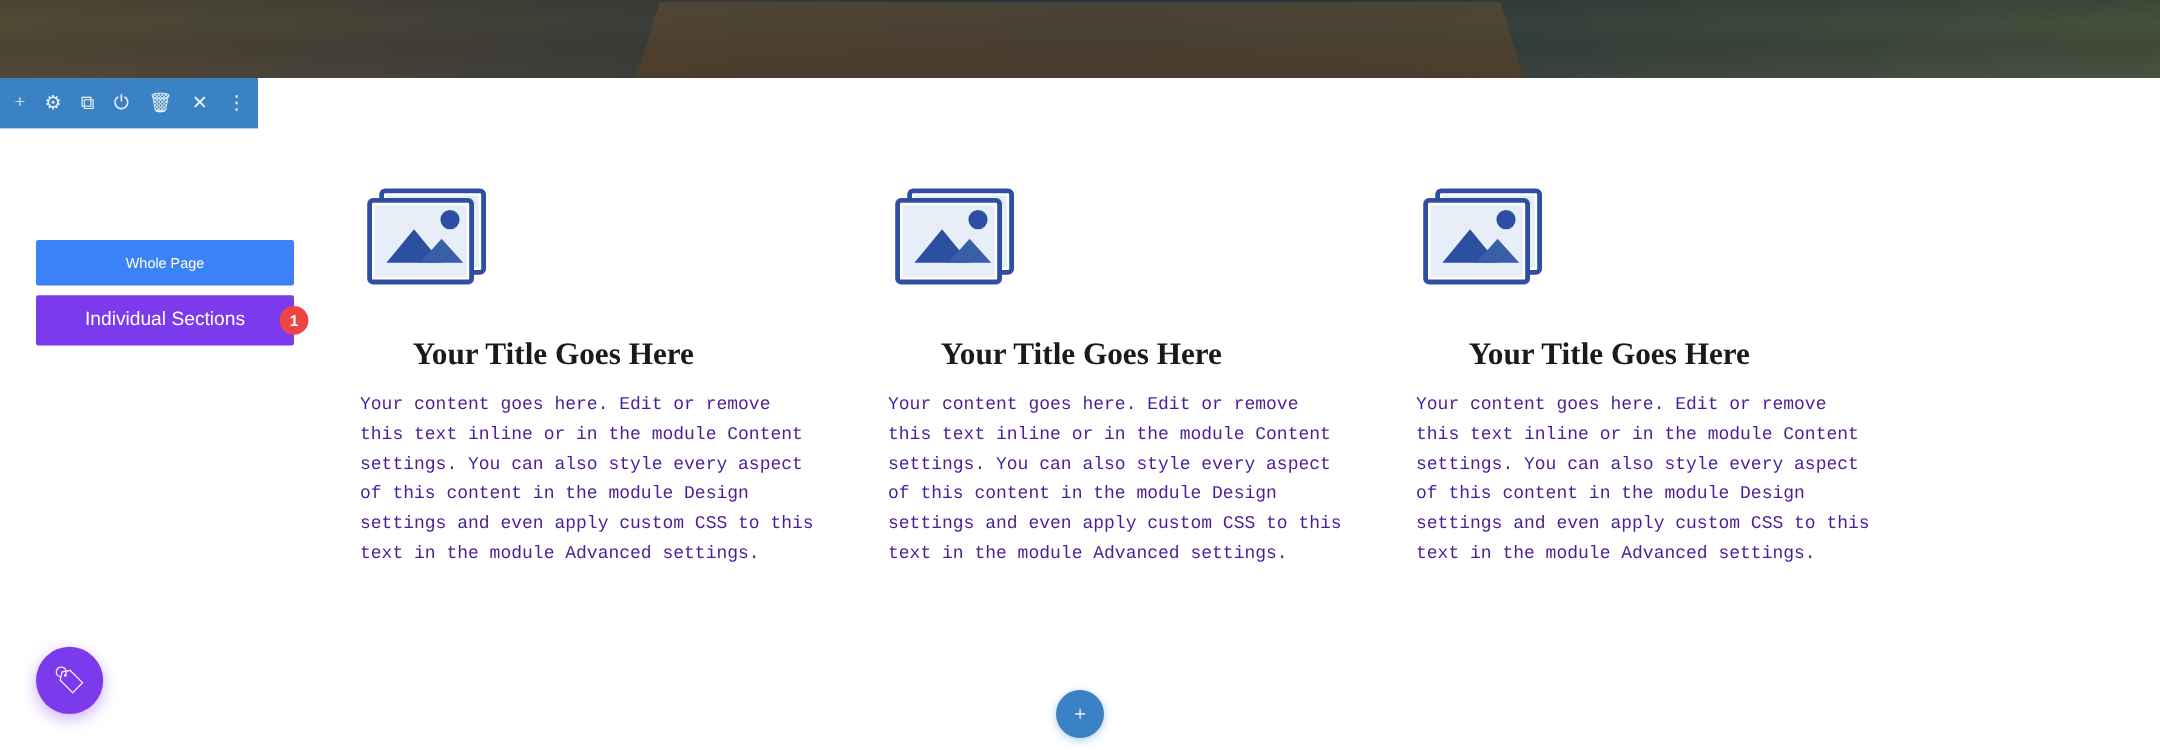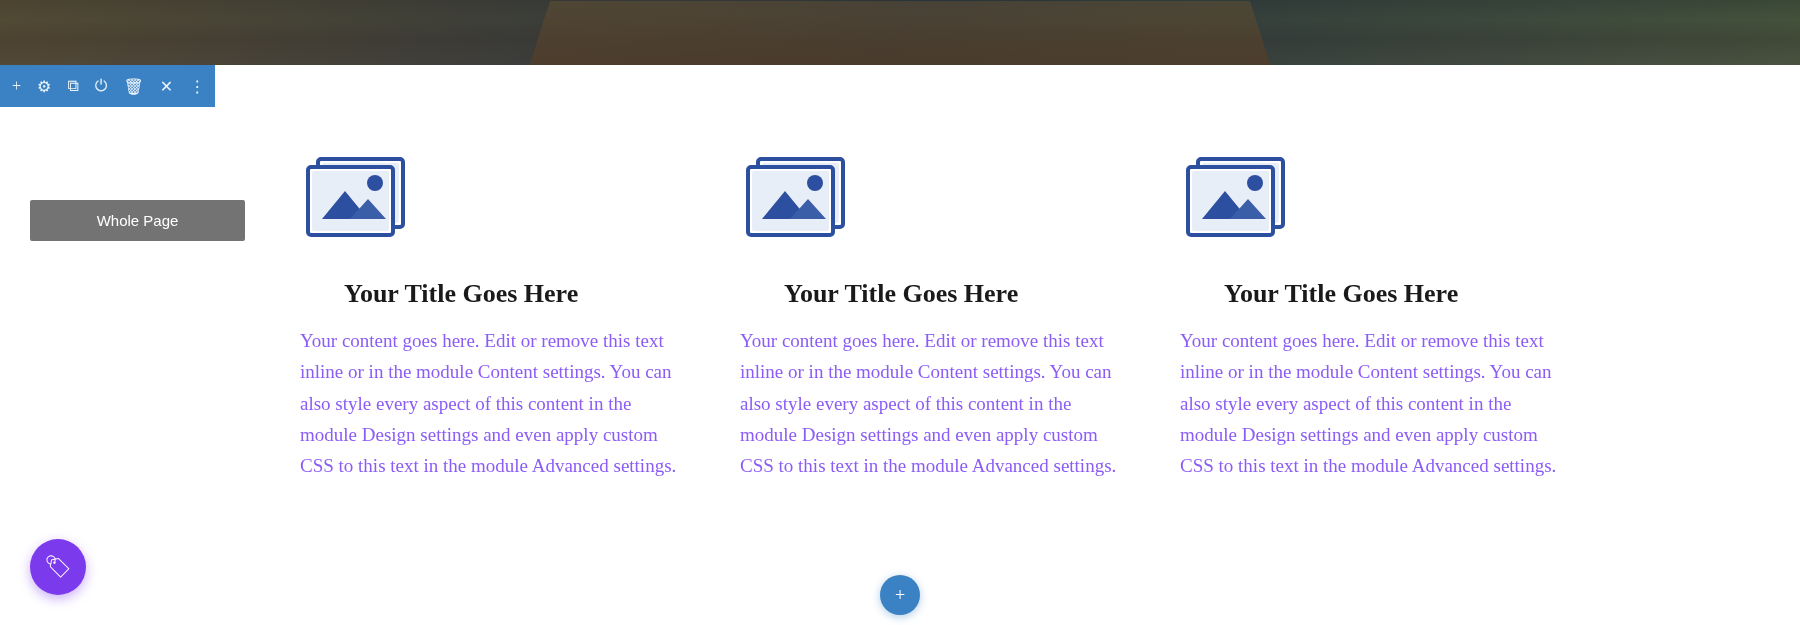--- a/index.html
+++ b/index.html
@@ -68,25 +68,25 @@
     .sidebar-buttons {
       position: absolute;
       left: 30px;
       top: 200px;
       display: flex;
       flex-direction: column;
       gap: 8px;
       width: 215px;
     }
     .btn-whole-page {
-      background: #737373;
+      background: #3b82f6;
       color: white;
       border: none;
       padding: 12px 20px;
-      font-size: 15px;
+      font-size: 12px;
       cursor: pointer;
       text-align: center;
       border-radius: 2px;
     }
 
     .btn-individual-sections {
       background: #7c3aed;
       color: white;
       border: none;
       padding: 12px 20px;
@@ -173,43 +173,47 @@
     .content-title {
       font-size: 26px;
       font-weight: bold;
       color: #1a1a1a;
       margin-bottom: 16px;
       font-family: Georgia, serif;
       margin-left: 44px;
     }
 
     .content-text {
-      font-size: 19px;
-      color: #8b5cf6;
+      font-size: 15px;
+      color: #4c1d95;
       line-height: 1.65;
-      font-family: Liberation Serif, serif;
+      font-family: Liberation Mono, monospace;
     }
   </style>
 </head>
 <body>
 
 <div class="top-banner"></div>
 
 <div class="toolbar">
   <span class="toolbar-icon">+</span>
   <span class="toolbar-icon">⚙</span>
   <span class="toolbar-icon">⧉</span>
   <span class="toolbar-icon">⏻</span>
   <span class="toolbar-icon">🗑</span>
   <span class="toolbar-icon">✕</span>
   <span class="toolbar-icon">⋮</span>
 </div>
 
 <div class="sidebar-buttons">
   <button class="btn-whole-page">Whole Page</button>
+  <button class="btn-individual-sections">
+    <span>Individual Sections</span>
+    <span class="badge">1</span>
+  </button>
 </div>
 
 <div class="fab">
   <span>🏷</span>
 </div>
 
 <div class="main-content">
 
   <div class="content-column">
     <div class="image-placeholder">

